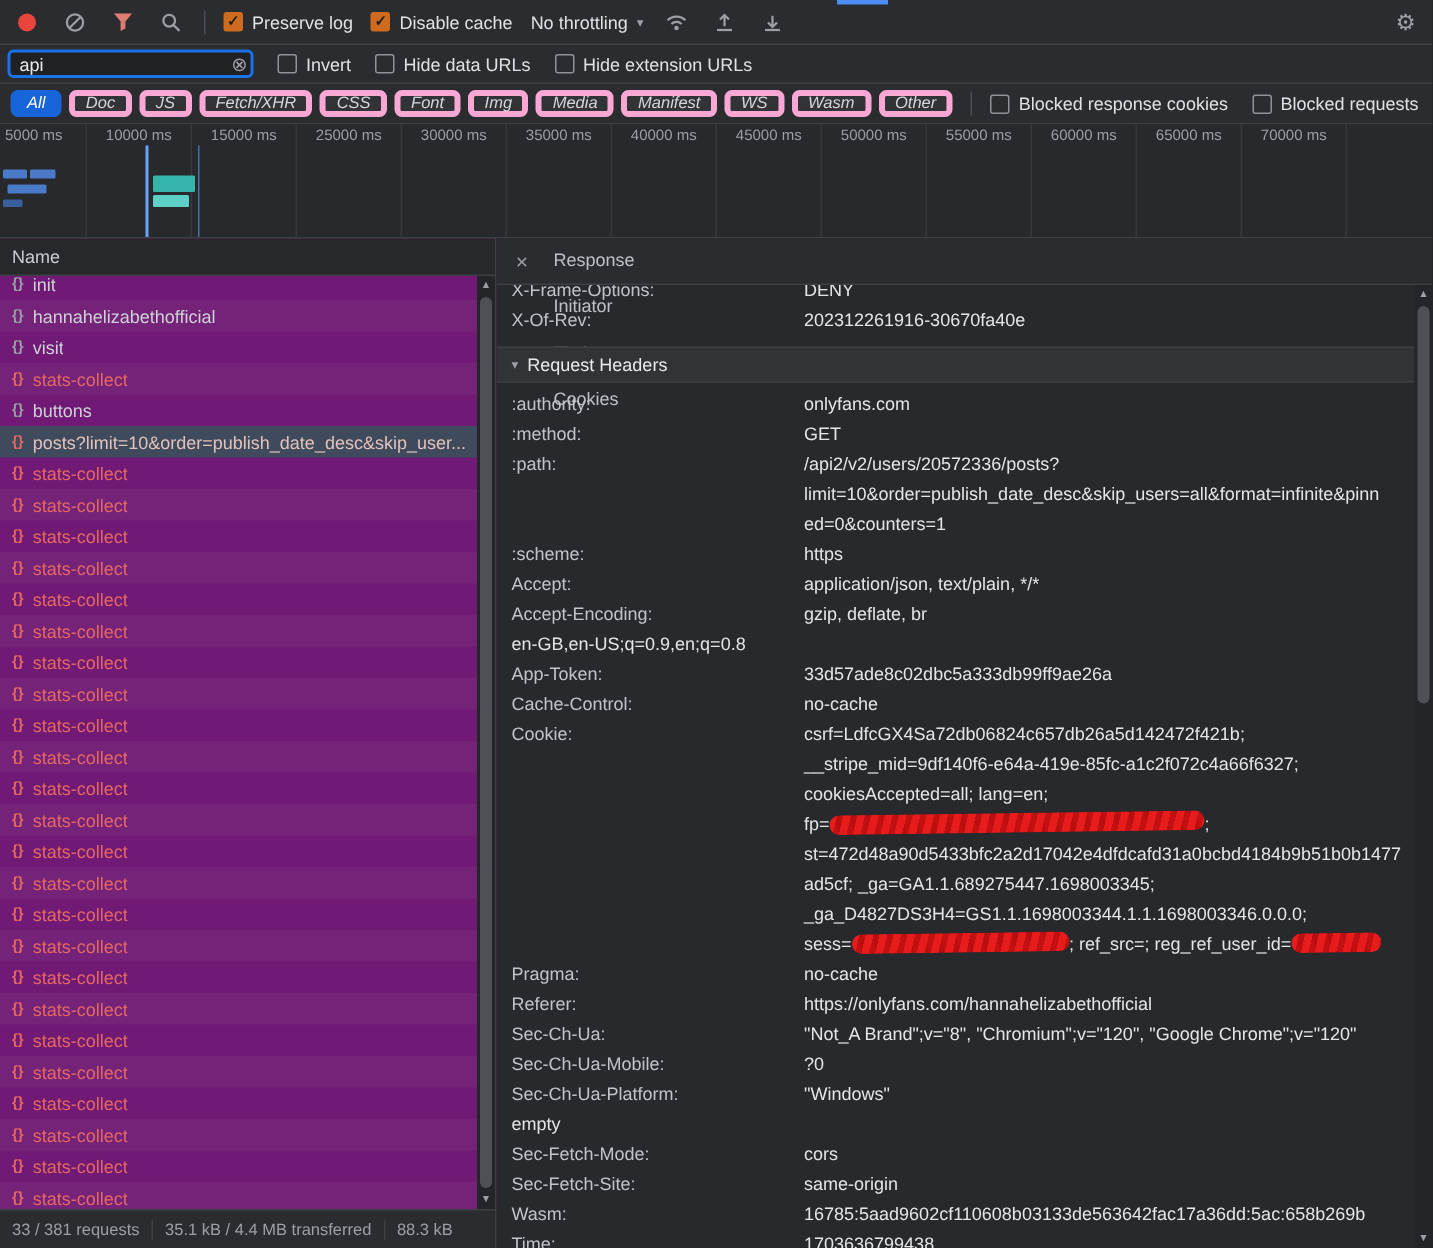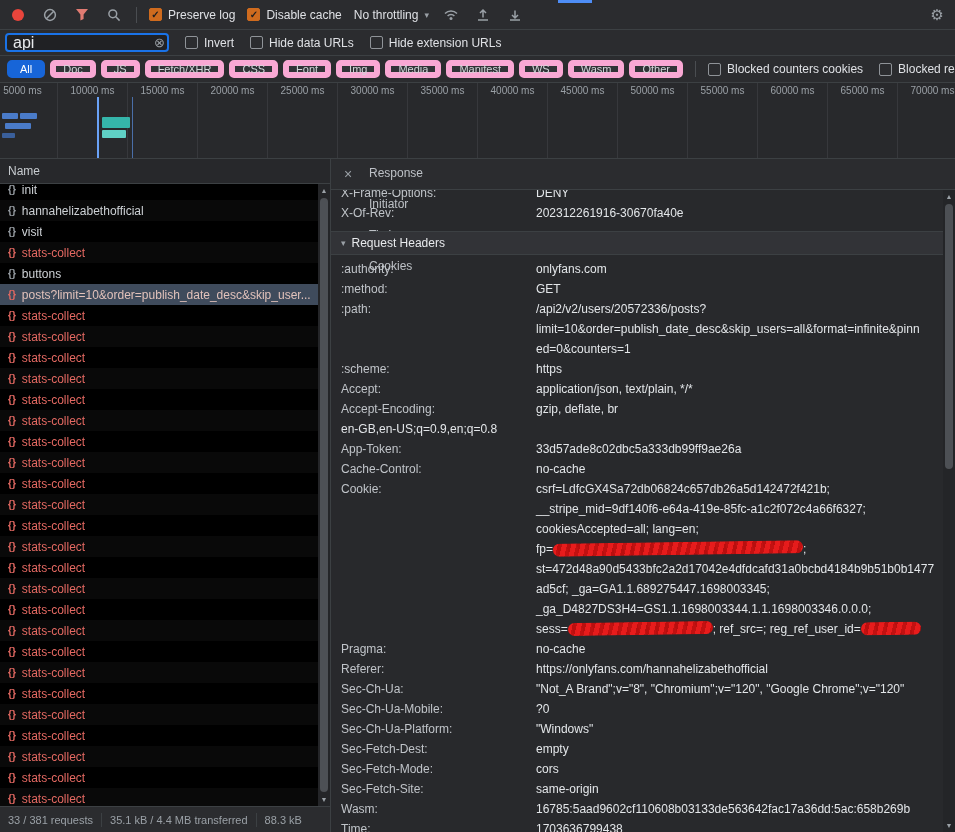--- a/index.html
+++ b/index.html
@@ -33,29 +33,29 @@
   .cb{display:inline-flex;align-items:center;gap:6px;white-space:nowrap;color:#dfe1e5;}
   .box{width:13px;height:13px;flex:none;border:1px solid #8f9398;border-radius:2px;display:inline-flex;align-items:center;justify-content:center;font-size:10px;line-height:1;color:transparent;background:transparent;}
   .box.checked{background:#cf6b1e;border-color:#cf6b1e;color:#1c1d1f;font-weight:bold;}
   .throttle{display:inline-flex;align-items:center;gap:6px;white-space:nowrap;}
   .caret{font-size:9px;color:#9aa0a6;}
   #settings-gear{margin-left:auto;font-size:15px;}
   #top-blue-strip{position:absolute;left:558px;top:0;width:34px;height:3px;background:#4e8df6;}
 
   
   #filter-input-wrap{position:relative;display:inline-flex;align-items:center;}
-  #filter-input{width:164px;height:19px;background:#202124;border:2px solid #1a73e8;border-radius:4px;color:#e8eaed;font-family:inherit;font-size:16px;padding:0 20px 0 6px;outline:none;}
+  #filter-input{width:164px;height:19px;background:#202124;border:2px solid #1a73e8;border-radius:4px;color:#e8eaed;font-family:inherit;font-size:12px;padding:0 20px 0 6px;outline:none;}
   #filter-clear{position:absolute;right:4px;font-size:13px;color:#9aa0a6;line-height:1;}
 
   
-  .chip{display:inline-flex;align-items:center;height:18px;padding:0 7px;border:6px solid #f9a8d4;border-radius:5px;background:#313337;color:#d3d6da;font-size:11px;white-space:nowrap;}
+  .chip{display:inline-flex;align-items:center;height:18px;padding:0 7px;border:4px solid #f9a8d4;border-radius:5px;background:#313337;color:#d3d6da;font-size:11px;white-space:nowrap;font-style:italic;}
   .chip.selected{background:#1765d8;border-color:#1765d8;color:#ffffff;}
 
   
-  #left-panel{position:absolute;top:159px;left:0;width:331px;height:647px;background:#000000;border-right:1px solid #3c4043;overflow:hidden;}
+  #left-panel{position:absolute;top:159px;left:0;width:331px;height:647px;background:#701a75;border-right:1px solid #3c4043;overflow:hidden;}
   #name-header{height:25px;line-height:24px;padding-left:8px;background:#27282b;border-bottom:1px solid #3c4043;color:#c8ccd0;}
   #request-list{position:absolute;top:25px;left:0;right:12px;bottom:0;overflow:hidden;margin-top:-5px;}
   .req-row{height:21px;display:flex;align-items:center;gap:6px;padding-left:8px;white-space:nowrap;overflow:hidden;color:#cdd1d5;}
   .req-row:nth-child(even){background:rgba(255,255,255,0.035);}
   .req-icon{font-size:10px;font-weight:bold;color:#9aa0a6;flex:none;}
   .req-label{overflow:hidden;text-overflow:ellipsis;}
   .req-row.error .req-icon,.req-row.error .req-label{color:#e46962;}
   .req-row.selected{background:#3f4b5c !important;}
   .req-row.selected .req-label{color:#e2c2bb;}
 
@@ -185,21 +185,21 @@
       <span class="chip">Media</span>
       <span class="chip">Manifest</span>
       <span class="chip">WS</span>
       <span class="chip">Wasm</span>
       <span class="chip">Other</span>
     </span>
   <span class="vdiv" style="margin:0 6px;"></span>
   <span style="display:inline-flex;gap:16px;">
       <label class="cb">
     <span class="box"></span>
-    <span class="lbl">Blocked counters cookies</span>
+    <span class="lbl">Blocked response cookies</span>
   </label>
       <label class="cb">
     <span class="box"></span>
     <span class="lbl">Blocked requests</span>
   </label>
       <label class="cb">
     <span class="box"></span>
     <span class="lbl">3rd-party requests</span>
   </label>
     </span>
@@ -208,23 +208,20 @@
 <div id="overview">
   <div id="overview-ticks">
       <div class="tick-col">
     <span class="tick-label">5000 ms</span>
   </div>
       <div class="tick-col">
     <span class="tick-label">10000 ms</span>
   </div>
       <div class="tick-col">
     <span class="tick-label">15000 ms</span>
-  </div>
-      <div class="tick-col">
-    <span class="tick-label">20000 ms</span>
   </div>
       <div class="tick-col">
     <span class="tick-label">25000 ms</span>
   </div>
       <div class="tick-col">
     <span class="tick-label">30000 ms</span>
   </div>
       <div class="tick-col">
     <span class="tick-label">35000 ms</span>
   </div>
@@ -477,21 +474,20 @@
   </div>
         <div class="hrow">
     <div class="hname">Sec-Ch-Ua-Mobile:</div>
     <div class="hval">?0</div>
   </div>
         <div class="hrow">
     <div class="hname">Sec-Ch-Ua-Platform:</div>
     <div class="hval">"Windows"</div>
   </div>
         <div class="hrow">
-    <div class="hname">Sec-Fetch-Dest:</div>
     <div class="hval">empty</div>
   </div>
         <div class="hrow">
     <div class="hname">Sec-Fetch-Mode:</div>
     <div class="hval">cors</div>
   </div>
         <div class="hrow">
     <div class="hname">Sec-Fetch-Site:</div>
     <div class="hval">same-origin</div>
   </div>

